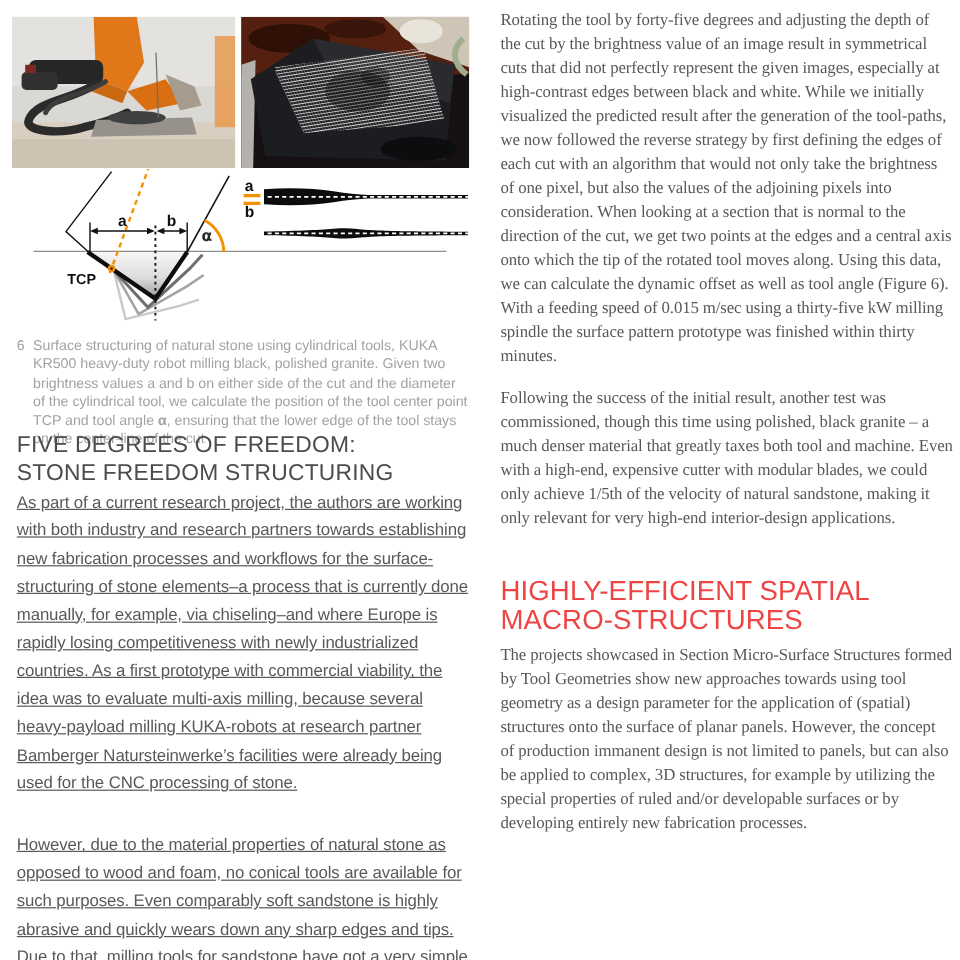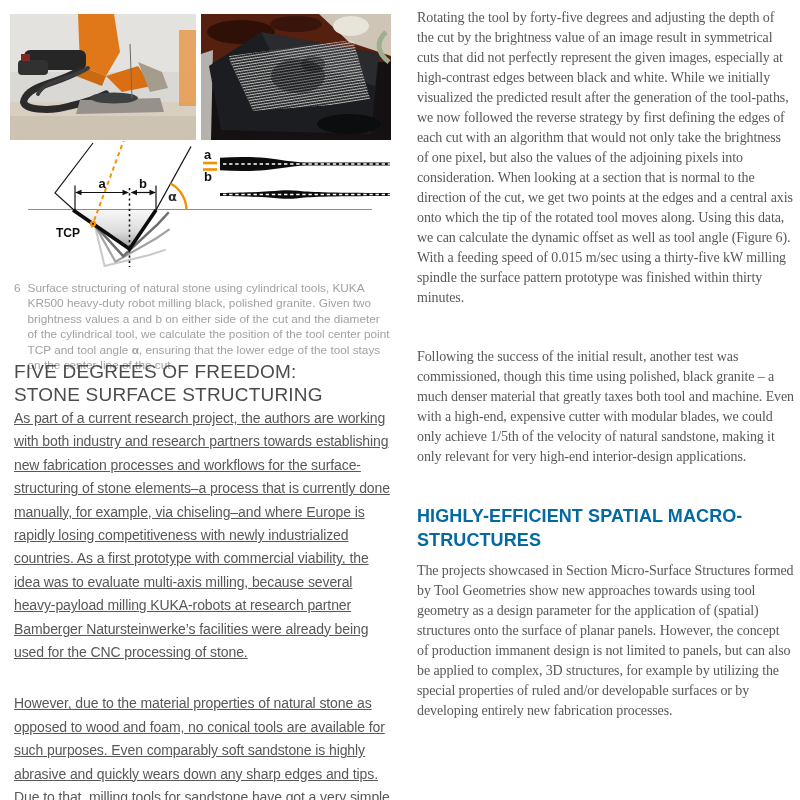--- a/index.html
+++ b/index.html
@@ -15,23 +15,23 @@
   .fig-num{flex:0 0 auto;}
   .cap-b{font-weight:bold;}
   .heading-left{position:absolute;top:360px;left:14px;margin:0;font-weight:400;
                 font-size:19px;line-height:23px;color:#4c4c4f;letter-spacing:.2px;}
   .col-left{position:absolute;top:407px;left:14px;width:376px;color:#58585a;
             font-size:14px;line-height:23.4px;letter-spacing:-0.1px;}
   .col-left p{margin:0 0 28px 0;text-decoration:underline;}
   .col-right{position:absolute;top:8px;left:417px;width:377px;color:#58585a;
              font-size:14px;line-height:20px;letter-spacing:-0.1px;}
   .col-right p{margin:0;font-family:Liberation Serif, serif;}
-  .col-right p.sp{margin-top:39px;}
-  .heading-right{margin:37px 0 9px 0;font-weight:700;font-size:18px;line-height:24px;
-                 color:#0369a1;letter-spacing:.1px;}
+  .col-right p.sp{margin-top:15px;}
+  .heading-right{margin:37px 0 9px 0;font-weight:400;font-size:23px;line-height:24px;
+                 color:#ef4444;letter-spacing:.1px;}
   svg{display:block;}
 </style>
 </head>
 <body>
 
 <div class="page">
 
   <div class="photos">
     <figure class="photo left">
       <svg viewBox="0 0 186 126" width="186" height="126">
@@ -230,21 +230,21 @@
     </svg>
   </div>
 
   <div class="caption">
     <span class="fig-num">6</span>
     <p style="margin:0"><span>Surface structuring of natural stone using cylindrical tools, KUKA KR500 heavy-duty robot milling black, polished granite. Given two brightness values a and b on either side of the cut and the diameter of the cylindrical tool, we calculate the position of the tool center point TCP and tool angle </span><span class="cap-b">α</span><span>, ensuring that the lower edge of the tool stays on the center-line of the cut</span></p>
   </div>
 
   <h1 class="heading-left">
     <span style="display:block">FIVE DEGREES OF FREEDOM:</span>
-    <span style="display:block">STONE SURFACE STRUCTURING</span>
+    <span style="display:block">STONE FREEDOM STRUCTURING</span>
   </h1>
   <section class="col-left">
     <p>As part of a current research project, the authors are working with both industry and research partners towards establishing new fabrication processes and workflows for the surface-structuring of stone elements–a process that is currently done manually, for example, via chiseling–and where Europe is rapidly losing competitiveness with newly industrialized countries. As a first prototype with commercial viability, the idea was to evaluate multi-axis milling, because several heavy-payload milling KUKA-robots at research partner Bamberger Natursteinwerke’s facilities were already being used for the CNC processing of stone.</p>
     <p>However, due to the material properties of natural stone as opposed to wood and foam, no conical tools are available for such purposes. Even comparably soft sandstone is highly abrasive and quickly wears down any sharp edges and tips. Due to that, milling tools for sandstone have got a very simple geometry, consisting of just a diamond-brazed cylindrical rod with a grove, which does not act as an edge, but only to transfer material out of the cut.</p>
   </section>
 
   <section class="col-right">
     <p>Rotating the tool by forty-five degrees and adjusting the depth of the cut by the brightness value of an image result in symmetrical cuts that did not perfectly represent the given images, especially at high-contrast edges between black and white. While we initially visualized the predicted result after the generation of the tool-paths, we now followed the reverse strategy by first defining the edges of each cut with an algorithm that would not only take the brightness of one pixel, but also the values of the adjoining pixels into consideration. When looking at a section that is normal to the direction of the cut, we get two points at the edges and a central axis onto which the tip of the rotated tool moves along. Using this data, we can calculate the dynamic offset as well as tool angle (Figure 6). With a feeding speed of 0.015 m/sec using a thirty-five kW milling spindle the surface pattern prototype was finished within thirty minutes.</p>
     <p class="sp">Following the success of the initial result, another test was commissioned, though this time using polished, black granite – a much denser material that greatly taxes both tool and machine. Even with a high-end, expensive cutter with modular blades, we could only achieve 1/5th of the velocity of natural sandstone, making it only relevant for very high-end interior-design applications.</p>
     <h2 class="heading-right">HIGHLY-EFFICIENT SPATIAL MACRO-STRUCTURES</h2>

